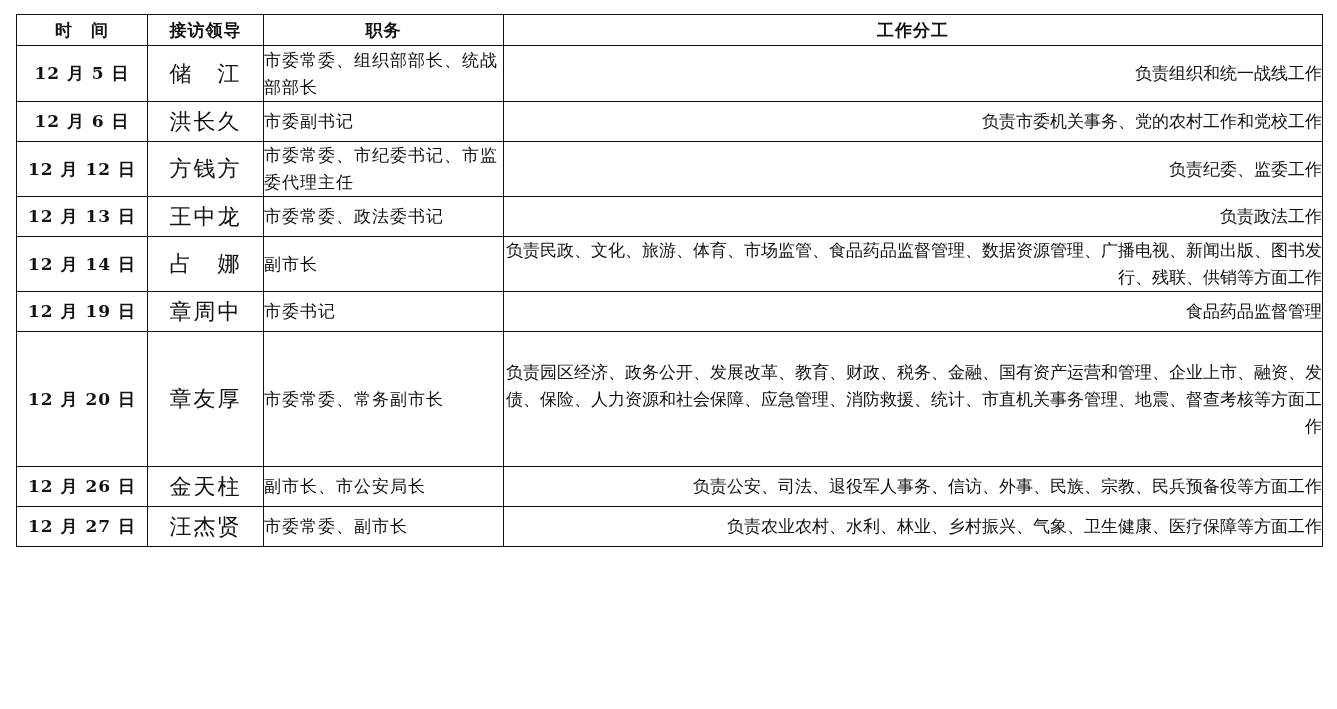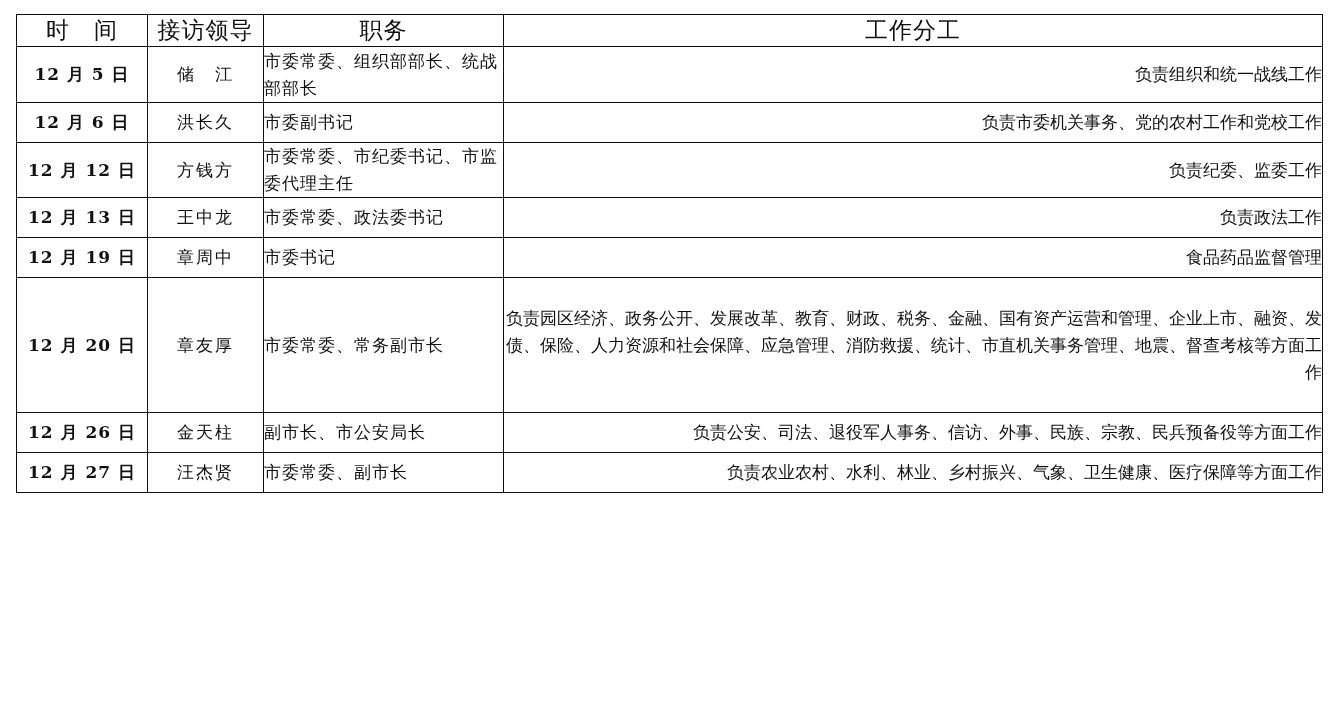--- a/index.html
+++ b/index.html
@@ -6,25 +6,25 @@
   body { width: 1337px; height: 709px; position: relative; overflow: hidden;
          font-family: "DejaVu Serif", "Liberation Serif", serif; color: #111; }
   table.sched {
     position: absolute; left: 16px; top: 14px;
     width: 1306px; border-collapse: collapse; table-layout: fixed;
   }
   table.sched th, table.sched td {
     border: 1.5px solid #111; padding: 0; vertical-align: middle;
   }
   table.sched th {
-    height: 30px; font-size: 23px; font-weight: normal; text-align: center;
+    height: 30px; font-size: 17px; font-weight: bold; text-align: center;
     font-family: "DejaVu Sans", "Liberation Sans", sans-serif; letter-spacing: 1px;
   }
   td.date { text-align: center; font-size: 17px; font-weight: bold; letter-spacing: 1px; }
-  td.leader { text-align: center; font-size: 17px; letter-spacing: 2px; }
+  td.leader { text-align: center; font-size: 22px; letter-spacing: 2px; }
   td.title { font-size: 17px; line-height: 27px; letter-spacing: 1px; padding: 0 4px; }
   td.duty { text-align: right; font-size: 17px; line-height: 27px; padding: 0 8px 0 10px;
             font-family: Liberation Sans, sans-serif; }
   col.c1 { width: 131px; } col.c2 { width: 116px; } col.c3 { width: 240px; } col.c4 { width: 819px; }
 </style>
 </head>
 <body>
 
 <table class="sched">
   <colgroup>
@@ -59,20 +59,26 @@
         <td class="leader">方钱方</td>
         <td class="title">市委常委、市纪委书记、市监委代理主任</td>
         <td class="duty">负责纪委、监委工作</td>
       </tr>
       <tr style="height: 40px;">
         <td class="date">12 月 13 日</td>
         <td class="leader">王中龙</td>
         <td class="title">市委常委、政法委书记</td>
         <td class="duty">负责政法工作</td>
       </tr>
+      <tr style="height: 55px;">
+        <td class="date">12 月 14 日</td>
+        <td class="leader">占　娜</td>
+        <td class="title">副市长</td>
+        <td class="duty">负责民政、文化、旅游、体育、市场监管、食品药品监督管理、数据资源管理、广播电视、新闻出版、图书发行、残联、供销等方面工作</td>
+      </tr>
       <tr style="height: 40px;">
         <td class="date">12 月 19 日</td>
         <td class="leader">章周中</td>
         <td class="title">市委书记</td>
         <td class="duty">食品药品监督管理</td>
       </tr>
       <tr style="height: 135px;">
         <td class="date">12 月 20 日</td>
         <td class="leader">章友厚</td>
         <td class="title">市委常委、常务副市长</td>

